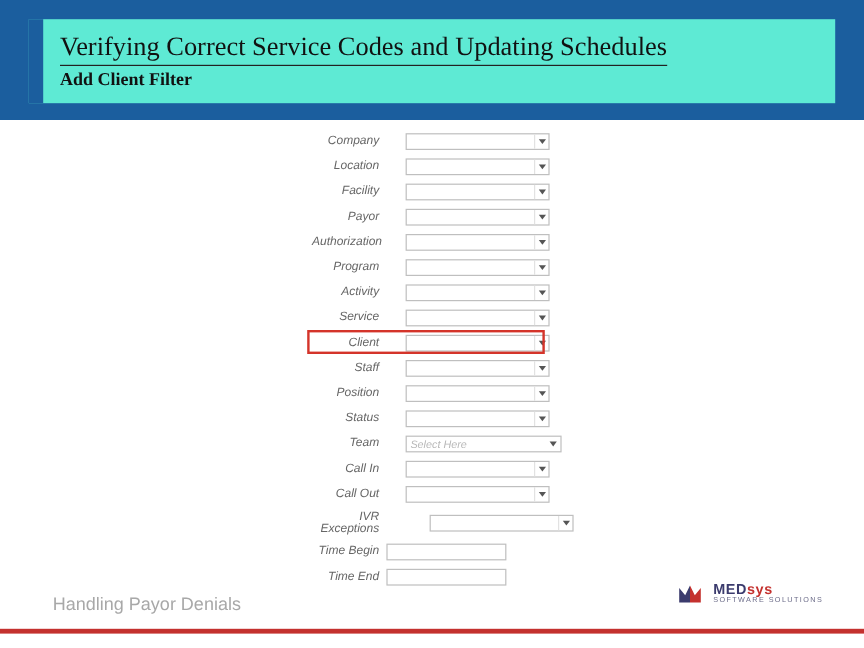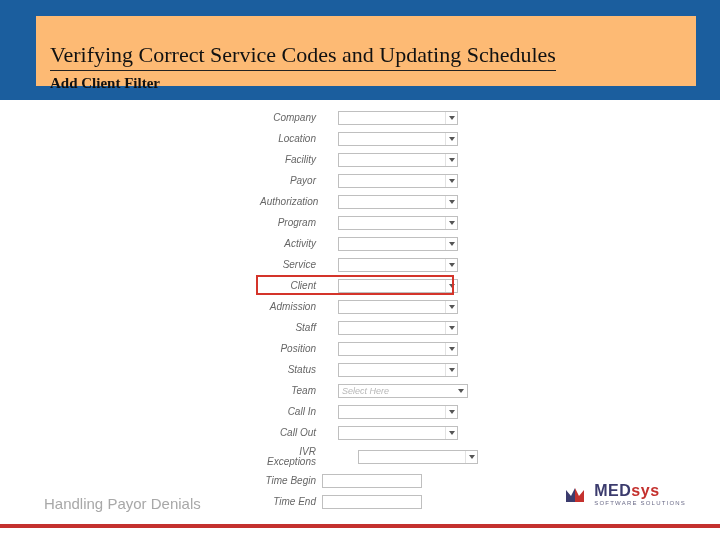--- a/index.html
+++ b/index.html
@@ -1,21 +1,21 @@
 <!DOCTYPE html>
 <html><head>
 <meta charset="utf-8">
 <style>
   * { box-sizing: border-box; margin: 0; padding: 0; }
   html, body { width: 720px; height: 540px; font-family: Arial, Helvetica, sans-serif; background: #fff; overflow: hidden; }
   .slide { position: relative; width: 720px; height: 540px; }
 
   
   .top-bar { position: absolute; left: 0; top: 0; width: 720px; height: 100px; background: #1b5e9e; }
-  .title-block { position: absolute; left: 24px; top: 16px; width: 672px; height: 70px; background: #fdba74; border-left: 12px solid #1b5e9e; padding: 26px 14px 6px 14px; }
+  .title-block { position: absolute; left: 24px; top: 16px; width: 672px; height: 70px; background: #5eead4; border-left: 12px solid #1b5e9e; padding: 10px 14px 6px 14px; }
   .title-block h1 { font-family: "Times New Roman", Times, serif; font-size: 22px; font-weight: 400; color: #111; border-bottom: 1px solid #222; display: inline-block; padding-bottom: 2px; margin-bottom: 4px; }
   .title-block h2 { font-family: "Times New Roman", Times, serif; font-size: 15px; font-weight: 700; color: #111; }
 
   
   .form-wrap { position: absolute; left: 260px; top: 110px; width: 240px; font-size: 10px; color: #555; }
   .row { display: flex; align-items: center; margin-bottom: 5px; height: 16px; font-style: italic; }
   .row.tall { height: 22px; gap: 20px; }
   .lbl { width: 62px; text-align: right; padding-right: 6px; color: #666; line-height: 1.05; }
   .ctl { position: relative; width: 120px; height: 14px; border: 1px solid #bfbfbf; background: #fff; display: flex; align-items: center; margin-left: 16px; }
   .ctl .sel-text { flex: 1; padding: 0 3px; color: #b8b8b8; font-size: 9px; white-space: nowrap; overflow: hidden; }
@@ -28,21 +28,21 @@
   
   .footer { position: absolute; left: 0; bottom: 12px; width: 720px; height: 38px; }
   .footer-label { position: absolute; left: 44px; bottom: 16px; font-size: 15px; color: #a8a8a8; }
   .red-line { position: absolute; left: 0; bottom: 12px; width: 720px; height: 4px; background: #c4312e; }
 
   
   .logo { position: absolute; right: 34px; bottom: 22px; display: flex; align-items: center; gap: 6px; }
   .logo-mark { width: 26px; height: 24px; position: relative; }
   .logo-mark svg { width: 26px; height: 24px; display: block; }
   .logo-text { display: flex; flex-direction: column; line-height: 1; }
-  .logo-text .brand { font-weight: 700; font-size: 16px; letter-spacing: 0.5px; }
+  .logo-text .brand { font-weight: 700; font-size: 12px; letter-spacing: 0.5px; }
   .logo-text .brand .med { color: #3b3b6d; }
   .logo-text .brand .sys { color: #c4312e; }
   .logo-text .tag { font-size: 6px; letter-spacing: 1.2px; color: #6b6b88; margin-top: 1px; }
 </style>
 </head>
 <body>
 
 <div class="slide">
 
   <div class="top-bar"></div>
@@ -119,27 +119,20 @@
 
     <div class="row" style="position:relative">
       <div class="lbl">Client</div>
       <div class="ctl">
           <span class="sel-text"></span>
           <span class="caret"></span>
         </div>
       <div class="highlight" style="left:-4px; top:-3px; width:198px; height:20px"></div>
     </div>
 
-    <div class="row">
-      <div class="lbl">Admission</div>
-      <div class="ctl">
-          <span class="sel-text"></span>
-          <span class="caret"></span>
-        </div>
-    </div>
 
     <div class="row">
       <div class="lbl">Staff</div>
       <div class="ctl">
           <span class="sel-text"></span>
           <span class="caret"></span>
         </div>
     </div>
 
     <div class="row">

